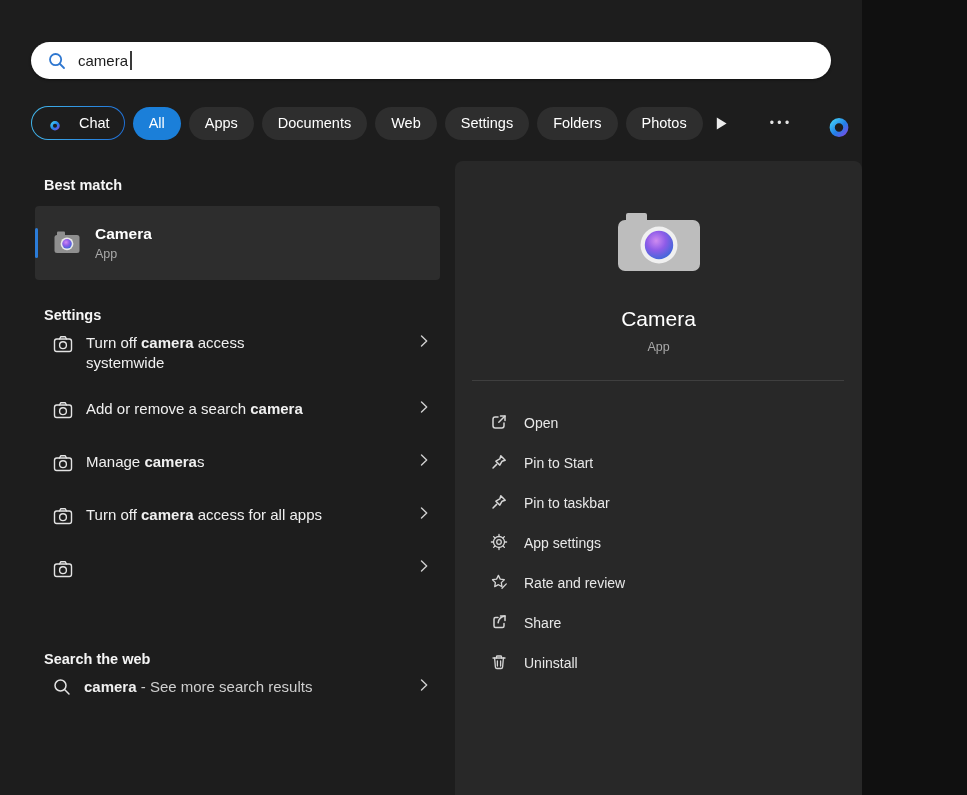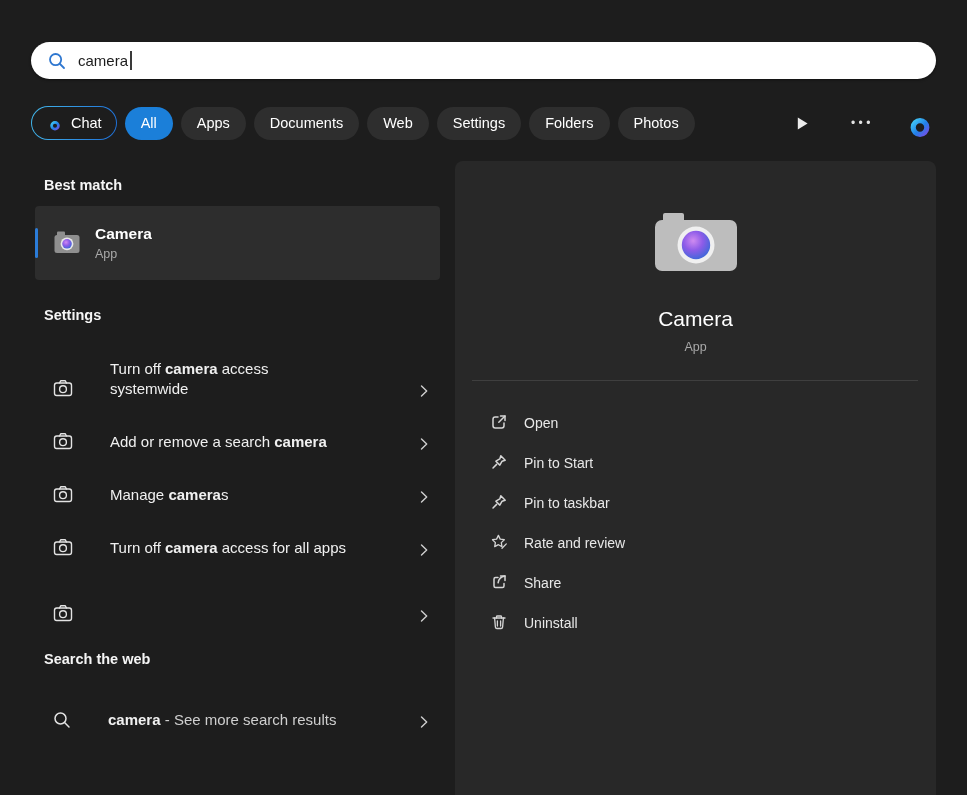--- a/index.html
+++ b/index.html
@@ -1,39 +1,39 @@
 <!DOCTYPE html>
 <html><head>
 <meta charset="utf-8">
 <style>
   * { box-sizing: border-box; margin: 0; padding: 0; }
   html,body { background:#101010; }
   .root {
     position: relative;
-    width: 967px; height: 795px;
+    width: 862px; height: 795px;
     background: #1d1d1d;
     overflow: hidden;
     font-family: "Liberation Sans", sans-serif;
     color: #ffffff;
   }
   
   .search-wrap { padding: 42px 31px 0 31px; }
   .search-bar {
     display: flex; align-items: center;
     height: 37px; background: #ffffff;
     border-radius: 19px; padding: 0 16px;
     box-shadow: 0 1px 3px rgba(0,0,0,.45);
   }
   .search-icon { display: flex; }
   .search-text { margin-left: 11px; font-size: 15px; color: #1c1c1c; }
   .caret { display:inline-block; width: 1.5px; height: 19px; background:#3a3a3a; margin-left: 2px; }
   
   .tabs-row { display: flex; align-items: center; margin: 27px 31px 0 31px; gap: 8px; }
   .chat-pill {
-    display: flex; align-items: center; gap: 8px;
+    display: flex; align-items: center; gap: 16px;
     height: 34px; padding: 0 14px; border-radius: 17px;
     font-size: 14.5px; color:#ffffff; font-family: inherit; cursor: pointer;
     background: linear-gradient(#1d1d1d,#1d1d1d) padding-box,
                 linear-gradient(100deg,#43b7ea,#1e6fd8) border-box;
     border: 1.5px solid transparent;
   }
   .pill {
     height: 33px; padding: 0 16px; border-radius: 17px;
     background: #2e2e2e; color:#ffffff; font-size: 14.5px;
     border: 0; font-family: inherit; cursor: pointer;
@@ -54,21 +54,21 @@
   .best-match-card {
     position: relative; margin-top: 13px; height: 74px;
     background: #2d2d2d; border-radius: 4px;
     display: flex; align-items: center; padding-left: 17px; cursor: pointer;
   }
   .accent-bar { position: absolute; left: 0; top: 22px; width: 3px; height: 30px; border-radius: 2px; background: #2b7cd8; }
   .bm-icon { display: flex; margin-right: 13px; }
   .bm-title { font-size: 15.5px; font-weight: 700; }
   .bm-sub { font-size: 12.5px; color: #a9a9a9; margin-top: 4px; }
   
-  .result-row { display: flex; align-items: flex-end; padding: 0 10px 0 17px; min-height: 53px; cursor: pointer; gap: 24px; }
+  .result-row { display: flex; align-items: flex-start; padding: 0 10px 0 17px; min-height: 53px; cursor: pointer; }
   .result-row.two-line { min-height: 66px; }
   .row-icon { flex: none; margin-right: 12px; display: flex; color:#e3e3e3; }
   .row-label { font-size: 15px; color: #f0f0f0; line-height: 1.35; }
   .two-line .row-label { max-width: 232px; }
   .one-line .row-label { white-space: nowrap; }
   .row-label b { font-weight: 700; }
   .web-post { color: #cfcfcf; }
   .chev { margin-left: auto; display: flex; }
   
   .right-panel {
@@ -314,20 +314,30 @@
       <div class="action-row">
         <span class="a-icon">
           <svg width="18" height="18" viewBox="0 0 18 18" fill="none" stroke="currentColor" stroke-width="1.5" stroke-linecap="round" stroke-linejoin="round">
               <path d="M10.8 2.8l4.4 4.4-3.1 1-2.3 3.9-3.9-3.9 3.9-2.3 1-3.1z"></path>
               <path d="M6.6 11.4L3 15"></path>
             </svg>
         </span>
         <span>Pin to taskbar</span>
       </div>
 
+      <div class="action-row">
+        <span class="a-icon">
+          <svg width="18" height="18" viewBox="0 0 18 18" fill="none" stroke="currentColor" stroke-width="1.3" stroke-linecap="round">
+              <circle cx="9" cy="9" r="5.5"></circle>
+              <circle cx="9" cy="9" r="2.3"></circle>
+              <path d="M9 1.4v2M9 14.6v2M1.4 9h2M14.6 9h2M3.6 3.6l1.4 1.4M13 13l1.4 1.4M14.4 3.6L13 5M5 13l-1.4 1.4"></path>
+            </svg>
+        </span>
+        <span>App settings</span>
+      </div>
 
       <div class="action-row">
         <span class="a-icon">
           <svg width="18" height="18" viewBox="0 0 18 18" fill="none" stroke="currentColor" stroke-width="1.3" stroke-linejoin="round" stroke-linecap="round">
               <path d="M8.4 2.4l1.8 3.7 4.1.6-3 2.9.7 4-3.6-1.9-3.7 1.9.7-4-2.9-2.9 4.1-.6z"></path>
               <path d="M12 15.2l4.3-4.3"></path>
             </svg>
         </span>
         <span>Rate and review</span>
       </div>

